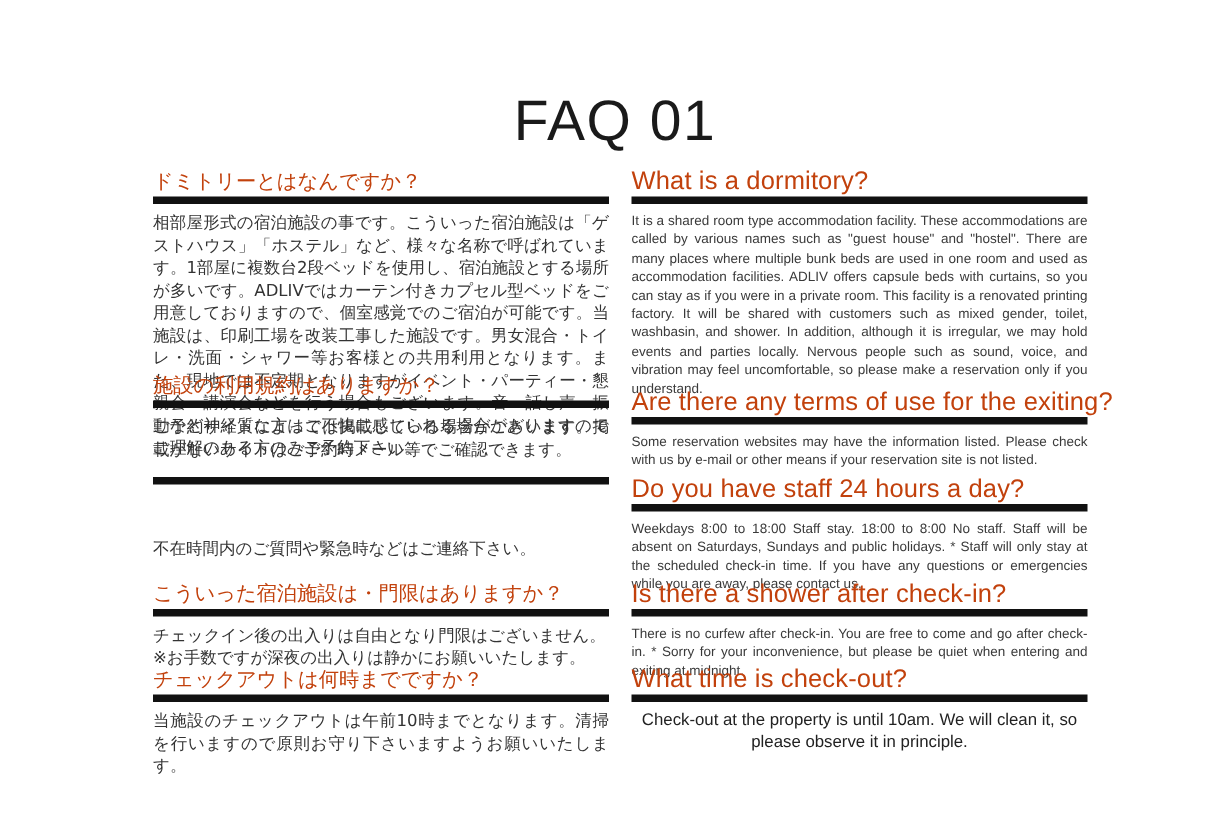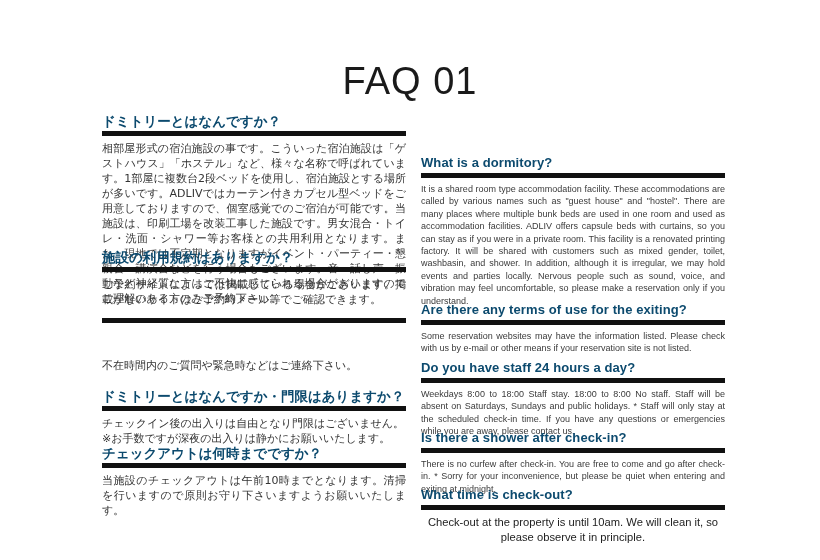--- a/index.html
+++ b/index.html
@@ -12,25 +12,25 @@
     position: absolute; left: 0; width: 820px; top: 58px; text-align: center;
     font-family: "Liberation Sans", "DejaVu Sans", sans-serif;
     font-size: 38px; font-weight: normal; letter-spacing: 1px; color: #1a1a1a;
     line-height: 46px;
   }
   .col { position: absolute; top: 112px; width: 304px; }
   .col.left { left: 102px; }
   .col.right { left: 421px; }
   .q { position: absolute; left: 0; width: 304px; }
   .q h2 {
-    margin: 0; font-size: 13.5px; font-weight: bold; line-height: 18px;
-    white-space: nowrap; color: #0c4a6e;
+    margin: 0; font-size: 13.5px; font-weight: normal; line-height: 18px;
+    white-space: nowrap; color: #c2410c;
   }
   .col.right .q h2 {
-    font-family: "Liberation Sans", "DejaVu Sans", sans-serif; font-size: 13px; letter-spacing: 0.1px; margin-top: 42px;
+    font-family: "Liberation Sans", "DejaVu Sans", sans-serif; font-size: 17px; letter-spacing: 0.1px;
   }
   .q .bar { height: 5px; background: #111; margin-top: 1px; margin-bottom: 5px; }
   .q p {
     margin: 0; font-size: 11px; line-height: 15px; color: #333;
     text-align: justify;
   }
   .col.right .q p {
     font-family: "Liberation Sans", "DejaVu Sans", sans-serif; font-size: 9px; line-height: 12.4px; color: #3a3a3a;
   }
   .col.right .q p.big { font-size: 11.2px; line-height: 15px; color: #222; text-align: center; }
@@ -53,21 +53,21 @@
   </div>
   <div class="q" style="top:205px;">
     <div class="bar"></div>
     <p>
       <br>
       <br>
       <span>不在時間内のご質問や緊急時などはご連絡下さい。</span>
     </p>
   </div>
   <div class="q" style="top:275px;">
-    <h2>ドミトリーとはなんですか・門限はありますか？</h2>
+    <h2>こういった宿泊施設は・門限はありますか？</h2>
     <div class="bar"></div>
     <p>
       <span>チェックイン後の出入りは自由となり門限はございません。</span><br>
       <span>※お手数ですが深夜の出入りは静かにお願いいたします。</span>
     </p>
   </div>
   <div class="q" style="top:332px;">
     <h2>チェックアウトは何時までですか？</h2>
     <div class="bar"></div>
     <p>当施設のチェックアウトは午前10時までとなります。清掃を行いますので原則お守り下さいますようお願いいたします。</p>

